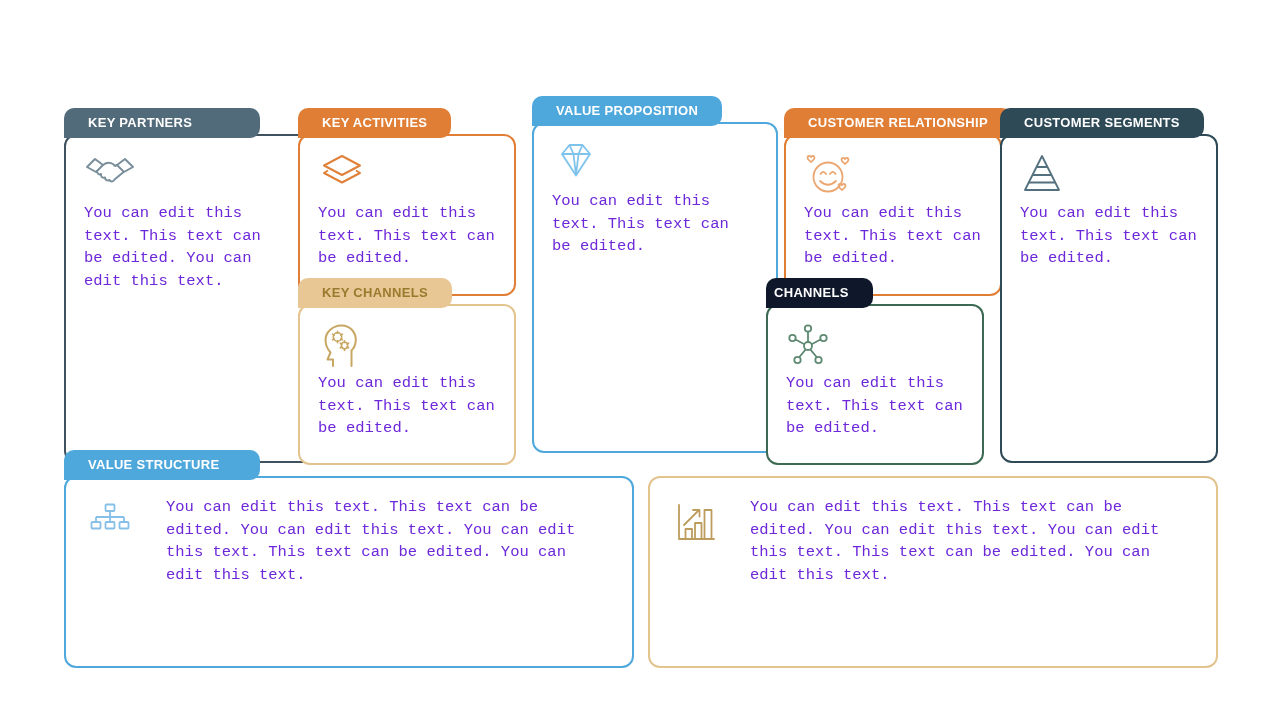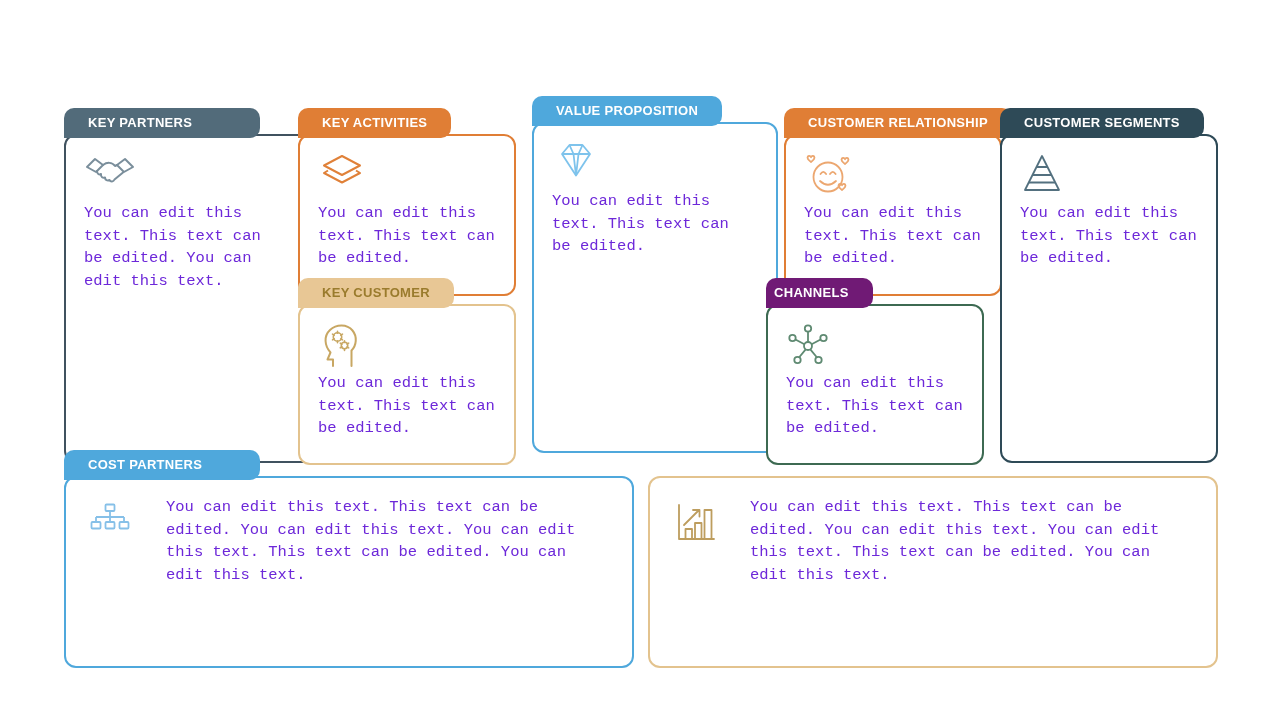--- a/index.html
+++ b/index.html
@@ -35,21 +35,21 @@
   .card-col .body { max-width:178px; }
   .card-row { display:flex; align-items:flex-start; padding:18px 26px 0 22px; }
   .card-row .icon { flex:none; width:44px; margin:4px 34px 0 0; }
   .card-row .body { max-width:452px; }
 
   
   .c-slate  .tab { background:#526B7A; }            .c-slate  .card { border-color:#40525F; }
   .c-orange .tab { background:#E07E35; }            .c-orange .card { border-color:#E07E35; }
   .c-tan    .tab { background:#E8C795; color:#9A7B2D; } .c-tan .card { border-color:#E3C38E; }
   .c-blue   .tab { background:#4FA8DC; }            .c-blue   .card { border-color:#4FA8DC; }
-  .c-green  .tab { background:#701a75;padding-left:8px; }            .c-green  .card { border-color:#3D6A52; }
+  .c-green  .tab { background:#0f172a;padding-left:8px; }            .c-green  .card { border-color:#3D6A52; }
   .c-dark   .tab { background:#2E4A57; }            .c-dark   .card { border-color:#2E4A57; }
 
   
   .sec-key-partners           { left:64px;   top:108px; width:252px; height:355px; }
   .sec-key-activities         { left:298px;  top:108px; width:218px; height:188px; }
   .sec-key-resources          { left:298px;  top:278px; width:218px; height:187px; }
   .sec-value-proposition      { left:532px;  top:96px; width:246px; height:357px; }
   .sec-customer-relationship  { left:784px;  top:108px; width:218px; height:188px; }
   .sec-channels               { left:766px;  top:278px; width:218px; height:187px; }
   .sec-customer-segments      { left:1000px; top:108px; width:218px; height:355px;padding-left:8px; }
@@ -91,21 +91,21 @@
           <path d="M24 3 L42 12.5 L24 22 L6 12.5 Z"></path>
           <path d="M10 17.5 L6 20 L24 29.5 L42 20 L38 17.5"></path>
         </svg>
       </div>
       <p class="body">You can edit this text. This text can be edited.</p>
     </div>
   </div>
 
   <div class="section sec-key-resources c-tan">
     <div class="tab">
-      <span>KEY CUSTOMER</span>
+      <span>KEY CHANNELS</span>
     </div>
     <div class="card card-col">
       <div class="icon">
         <svg width="40" height="46" viewBox="0 0 40 46" fill="none" stroke="#C8A763" stroke-width="2" stroke-linejoin="round" stroke-linecap="round">
           <path d="M15 44 V37.5 H9.5 L12.5 30.5 C6.5 24 5.5 14 12 8 C18.5 2 29 2 34.5 8.5 C39.5 14.5 38.5 23.5 33.5 28.5 L33.5 44"></path>
           <circle cx="19.5" cy="15" r="4.2" stroke-width="1.6"></circle>
           <path stroke-width="1.6" d="M19.5 9.2 v2 M19.5 18.8 v2 M14.5 12.1 l1.8 1.1 M22.7 16.8 l1.8 1.1 M14.5 17.9 l1.8 -1.1 M22.7 13.2 l1.8 -1.1"></path>
           <circle cx="26.5" cy="23.5" r="3.2" stroke-width="1.6"></circle>
           <path stroke-width="1.6" d="M26.5 18.8 v1.7 M26.5 26.8 v1.7 M22.3 21.2 l1.6 .9 M29.1 25 l1.6 .9 M22.3 25.8 l1.6 -.9 M29.1 22 l1.6 -.9"></path>
         </svg>
@@ -181,21 +181,21 @@
           <path d="M22 3 L39 37 H5 Z"></path>
           <path d="M16.5 14 H27.5 M12.5 22 H31.5 M9 29.5 H35"></path>
         </svg>
       </div>
       <p class="body">You can edit this text. This text can be edited.</p>
     </div>
   </div>
 
   <div class="section sec-cost-structure c-blue">
     <div class="tab tab-wide">
-      <span>COST PARTNERS</span>
+      <span>VALUE STRUCTURE</span>
     </div>
     <div class="card card-row">
       <div class="icon">
         <svg width="44" height="36" viewBox="0 0 44 30" fill="none" stroke="#86C0E8" stroke-width="1.8" stroke-linejoin="round">
           <rect x="17.5" y="1.5" width="9" height="6.5" rx="1"></rect>
           <path d="M22 8 V14 M8 14 H36 M8 14 V19 M22 14 V19 M36 14 V19"></path>
           <rect x="3.5" y="19" width="9" height="6.5" rx="1"></rect>
           <rect x="17.5" y="19" width="9" height="6.5" rx="1"></rect>
           <rect x="31.5" y="19" width="9" height="6.5" rx="1"></rect>
         </svg>

